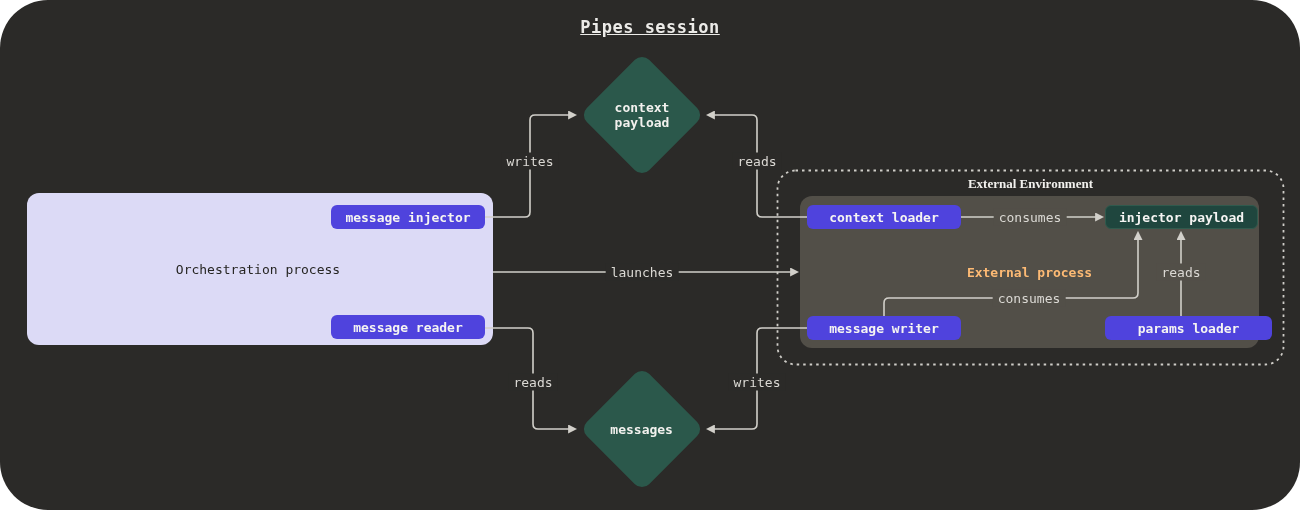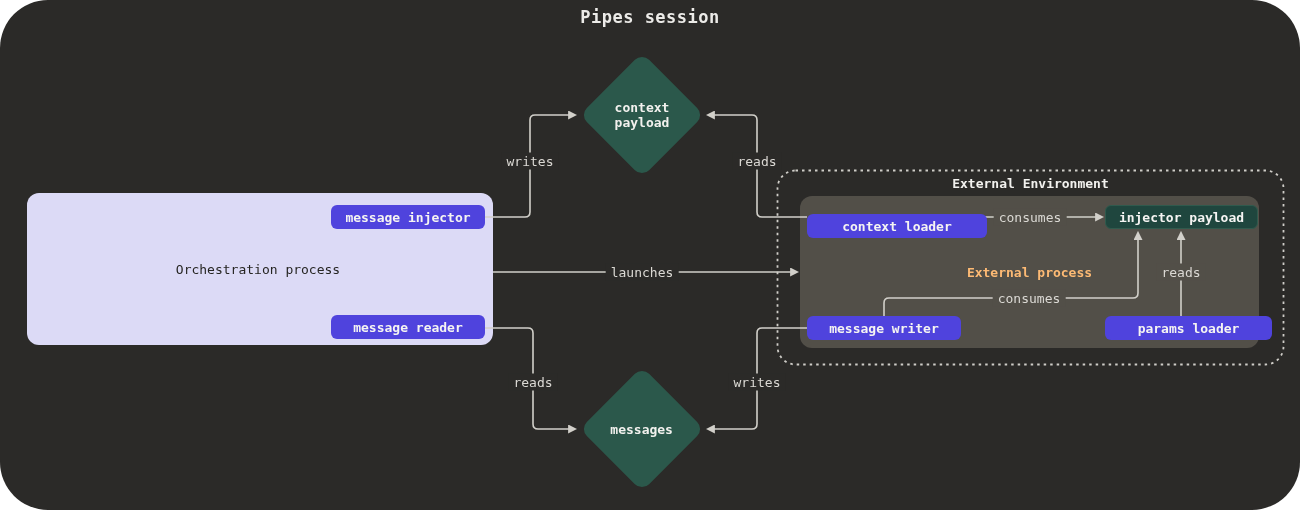--- a/index.html
+++ b/index.html
@@ -2,37 +2,37 @@
 <html><head>
 <meta charset="utf-8">
 <style>
   html,body{margin:0;padding:0;background:#ffffff;}
   .canvas{
     position:relative;width:1300px;height:510px;margin:0 auto;
     background:#2b2a28;border-radius:48px;overflow:hidden;
     font-family:"DejaVu Sans Mono","Liberation Mono",monospace;
   }
   .page-title{
-    position:absolute;left:0;right:0;top:7px;text-align:center;
-    color:#ecebe8;font-size:17px;font-weight:700;letter-spacing:.5px;
+    position:absolute;left:0;right:0;top:17px;text-align:center;
+    color:#ecebe8;font-size:17px;font-weight:700;letter-spacing:.5px;text-decoration:underline;
   }
   
   .orch-box{
     position:absolute;left:27px;top:193px;width:466px;height:152px;
     background:#dcdaf6;border-radius:12px;
   }
   .orch-label{
     position:absolute;left:0;top:0;width:100%;height:100%;
     display:flex;align-items:center;justify-content:center;
     color:#262522;font-size:13px;padding-right:4px;box-sizing:border-box;
   }
   .env-box{position:absolute;left:777px;top:170px;width:507px;height:195px;border-radius:18px;}
   .env-label{
     position:absolute;left:0;right:0;top:6px;text-align:center;
-    color:#f2f1ee;font-size:13px;font-weight:700;
+    color:#f2f1ee;font-size:13px;font-weight:700;font-family:Liberation Serif, serif;
   }
   .proc-box{
     position:absolute;left:800px;top:196px;width:459px;height:152px;
     background:#524f48;border-radius:12px;
   }
   .proc-label{
     position:absolute;left:0;top:0;width:100%;height:100%;
     display:flex;align-items:center;justify-content:center;
     color:#fdba74;font-size:13px;font-weight:700;
   }
@@ -105,21 +105,21 @@
 
       <path d="M884,316 V303 Q884,298 889,298 H1133 Q1138,298 1138,293 V239"></path>
 
       <path d="M1181,316 V239"></path>
     </g>
   </svg>
 
   <div class="chip" style="left:331px;top:205px;width:154px;">message injector</div>
   <div class="chip" style="left:331px;top:315px;width:154px;">message reader</div>
 
-  <div class="chip" style="left:807px;top:205px;width:180px;margin-top:9px;">context loader</div>
+  <div class="chip" style="left:807px;top:205px;width:154px;">context loader</div>
   <div class="chip green" style="left:1105px;top:205px;width:153px;">injector payload</div>
   <div class="chip" style="left:807px;top:316px;width:154px;">message writer</div>
   <div class="chip" style="left:1105px;top:316px;width:167px;">params loader</div>
 
   <div class="diamond" style="left:598px;top:71px;">
     <div class="diamond-label">context payload</div>
   </div>
   <div class="diamond" style="left:598px;top:385px;">
     <div class="diamond-label">messages</div>
   </div>

